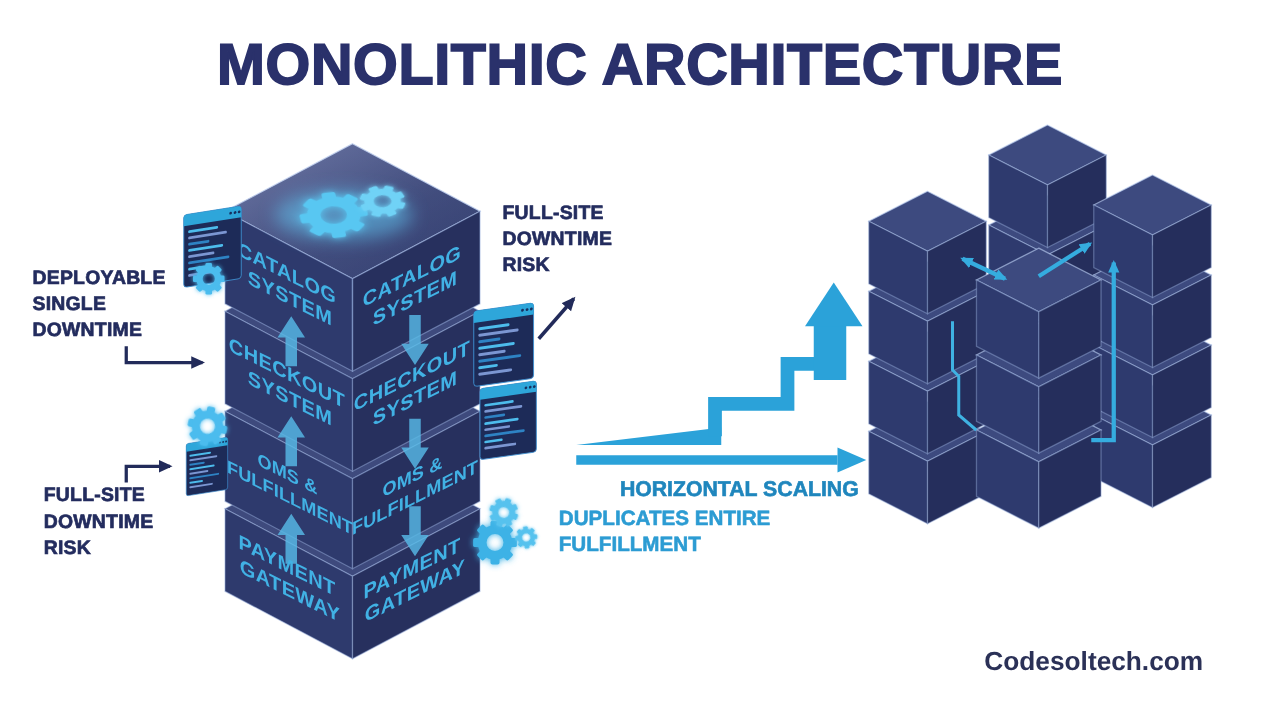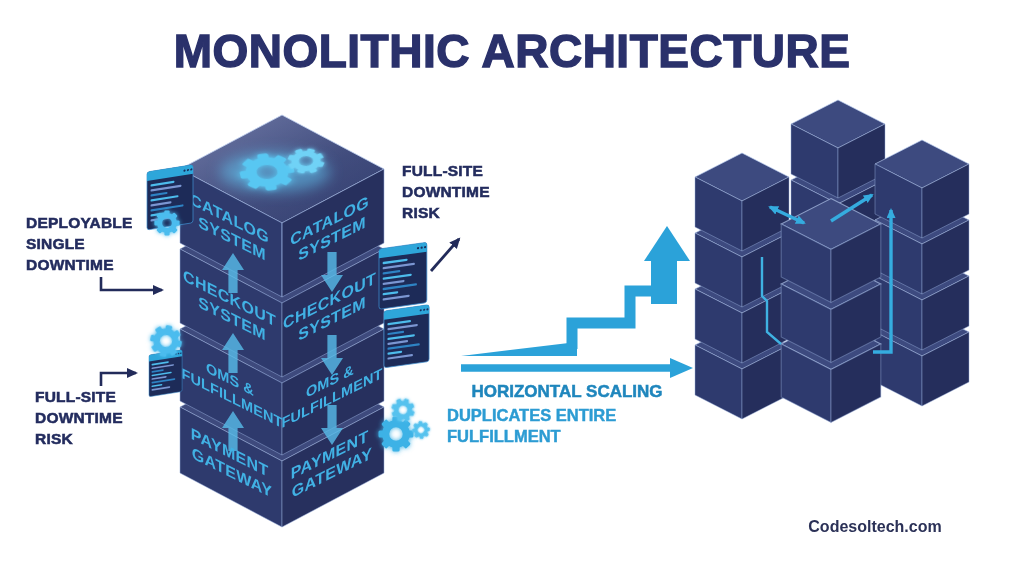--- a/index.html
+++ b/index.html
@@ -15,31 +15,31 @@
   }
   .lbl{
     position:absolute;font-weight:700;color:#232c5e;
     font-size:15.5px;line-height:21px;letter-spacing:0.2px;
     -webkit-text-stroke:0.55px #232c5e;
   }
   .lbl-single{left:26px;top:212px;width:140px;}
   .lbl-dtl{left:35px;top:386px;width:140px;}
   .lbl-dtr{left:402px;top:160px;width:140px;}
   .scaling-heading{
-    position:absolute;left:447px;top:382px;width:240px;text-align:center;
+    position:absolute;left:447px;top:382px;width:240px;text-align:right;
     font-size:17px;font-weight:700;color:#1f86bd;-webkit-text-stroke:0.5px #1f86bd;
   }
   .scaling-sub{
     position:absolute;left:447px;top:405px;width:240px;text-align:left;
     font-size:16.5px;font-weight:700;line-height:21px;color:#2c9cd3;
     -webkit-text-stroke:0.45px #2c9cd3;
   }
   .watermark{
     position:absolute;left:770px;top:518px;width:210px;text-align:center;
-    font-size:16px;font-weight:700;color:#2b3157;
+    font-size:21px;font-weight:700;color:#2b3157;
   }
   svg text{font-family:"Liberation Sans",sans-serif;font-weight:bold;}
   .face-label{fill:#41b1e4;font-size:16px;letter-spacing:0.3px;}
   .face-label-sm{fill:#41b1e4;font-size:14.5px;letter-spacing:0.1px;}
 </style>
 </head>
 <body>
 
 <div class="canvas">
 

